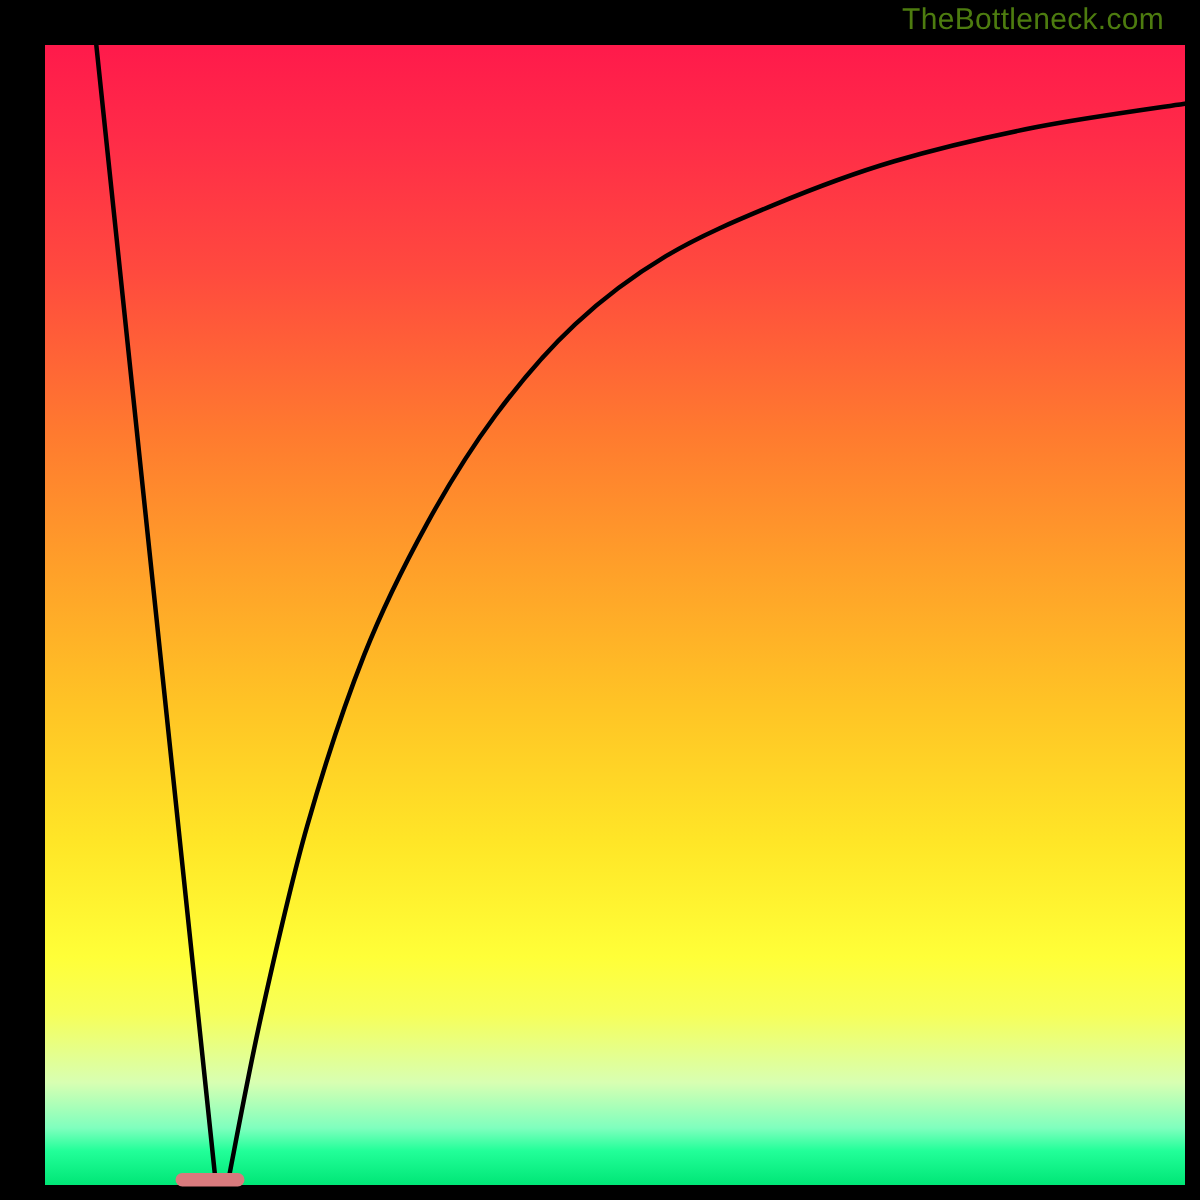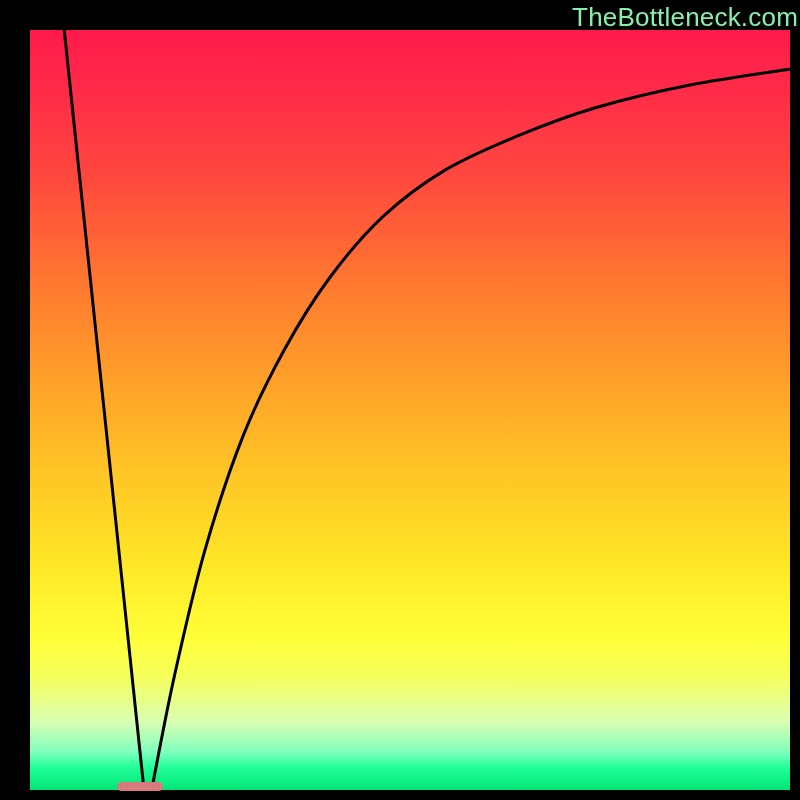--- a/index.html
+++ b/index.html
@@ -55,23 +55,23 @@
   .marker {
     position: absolute;
     height: 9px;
     border-radius: 5px;
     background: #d97a7d;
     bottom: -1px;
   }
   .watermark {
     position: absolute;
     top: 2px;
-    right: 2px;
-    color: #86efac;
-    font-size: 26px;
+    right: 24px;
+    color: #4d7c0f;
+    font-size: 20px;
     letter-spacing: 0.2px;
     user-select: none;
   }
 </style>
 </head>
 <body>
 
 <div class="frame">
   <div class="watermark">TheBottleneck.com</div>
 

